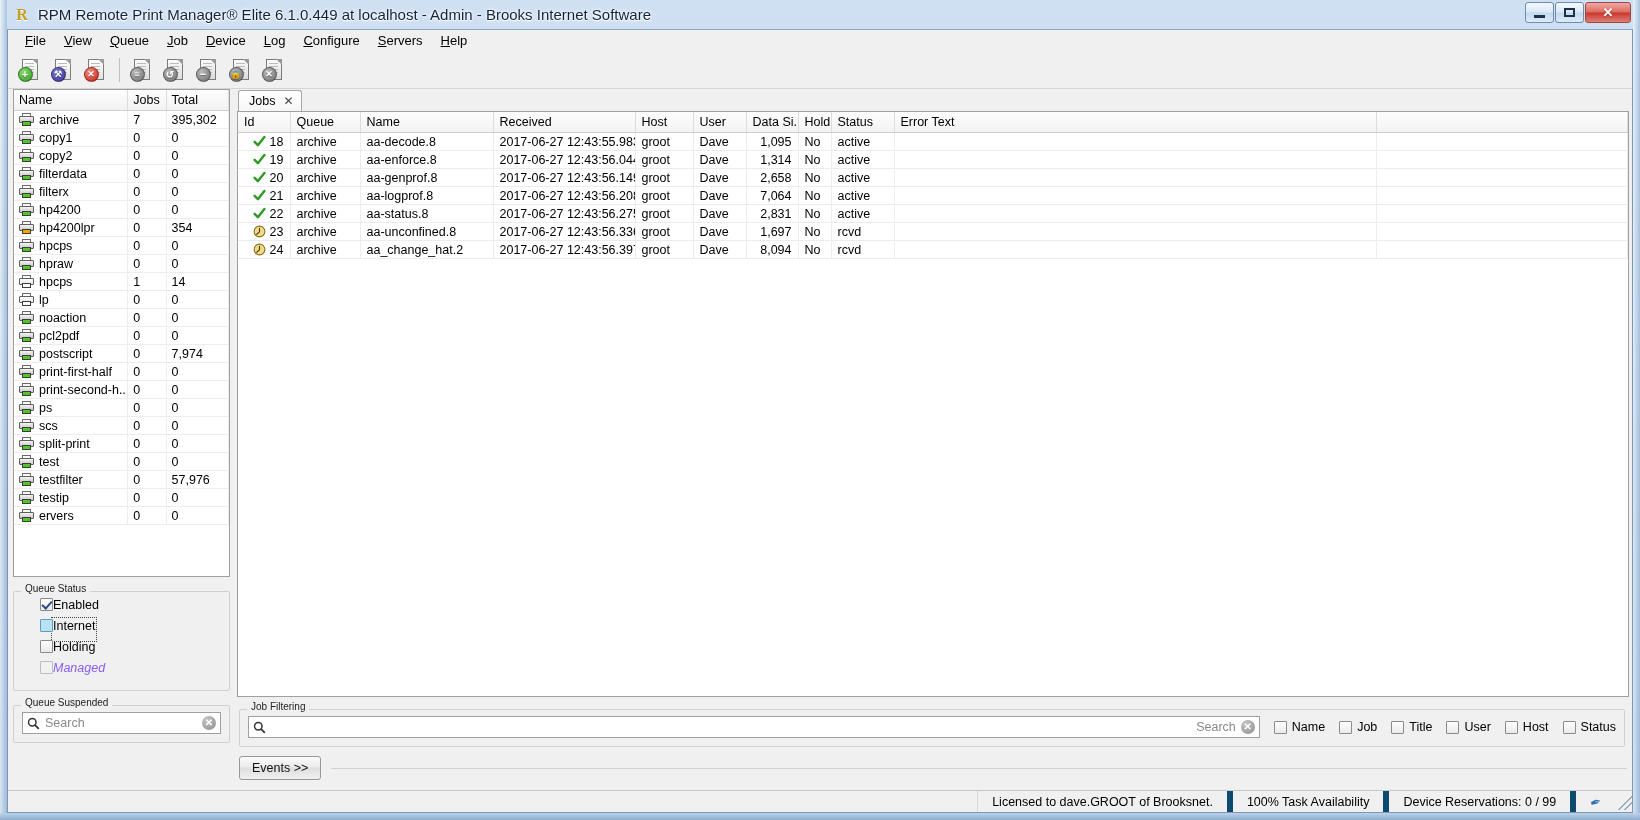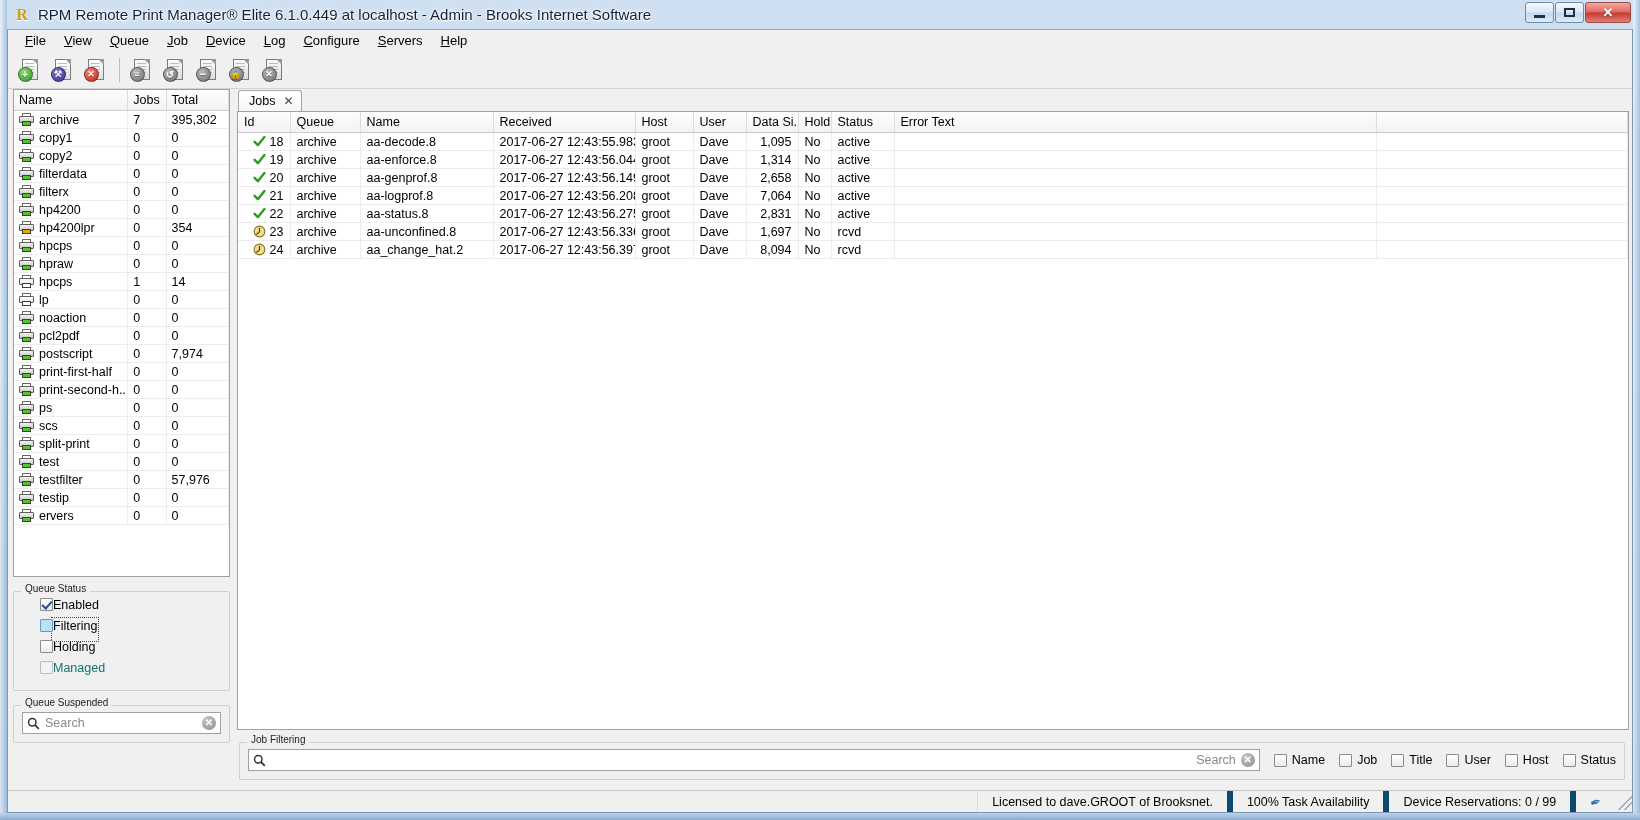--- a/index.html
+++ b/index.html
@@ -230,21 +230,21 @@
   .chk.checked:after {
     content: ""; position: absolute; left: 3px; top: 0px;
     width: 4px; height: 8px;
     border: solid #2b4b85; border-width: 0 2px 2px 0;
     transform: rotate(42deg);
   }
   .chk.focused { background: #b9e3f5; border-color: #5a9fc0; }
   .chk.disabled { background: #f2f2f2; border-color: #bdbdbd; }
   .chk-label { font-size: 12.5px; color: #000; }
   .chk-label.focus-outline { outline: 1px dotted #444; outline-offset: 1px; }
-  .chk-label.disabled { color: #0f766e; }
+  .chk-label.disabled { color: #8b5cf6; font-style: italic; }
 
   
   .searchbox {
     display: flex; align-items: center;
     background: #fff; border: 1px solid #a0a0a0;
     height: 22px; padding: 0 4px; gap: 5px;
   }
   .searchbox .sfield {
     flex: 1; font-size: 12.5px; color: #8a8a8a;
     overflow: hidden; white-space: nowrap;
@@ -796,21 +796,21 @@
 
         <div class="groupbox">
           <div class="gb-title">Queue Status</div>
           <div id="queue-status-rows">
               <div class="chk-row">
                 <span class="chk checked"></span>
                 <span class="chk-label">Enabled</span>
               </div>
               <div class="chk-row">
                 <span class="chk focused"></span>
-                <span class="chk-label focus-outline">Filtering</span>
+                <span class="chk-label focus-outline">Internet</span>
               </div>
               <div class="chk-row">
                 <span class="chk"></span>
                 <span class="chk-label">Holding</span>
               </div>
               <div class="chk-row">
                 <span class="chk disabled"></span>
                 <span class="chk-label disabled">Managed</span>
               </div>
             </div>
@@ -1047,20 +1047,24 @@
                   <span class="chk-label">Host</span>
                 </div>
                 <div class="filter-chk">
                   <span class="chk"></span>
                   <span class="chk-label">Status</span>
                 </div>
               </div>
           </div>
         </div>
 
+        <div id="events-row">
+          <div class="btn">Events &gt;&gt;</div>
+          <div class="events-line"></div>
+        </div>
 
         <div style="height:10px"></div>
       </div>
     </div>
 
     <div id="statusbar">
       <div id="status-left"></div>
       <div class="status-cell">Licensed to dave.GROOT of Brooksnet.</div>
       <div class="status-cell">100% Task Availability</div>
       <div class="status-cell">Device Reservations: 0 / 99</div>

